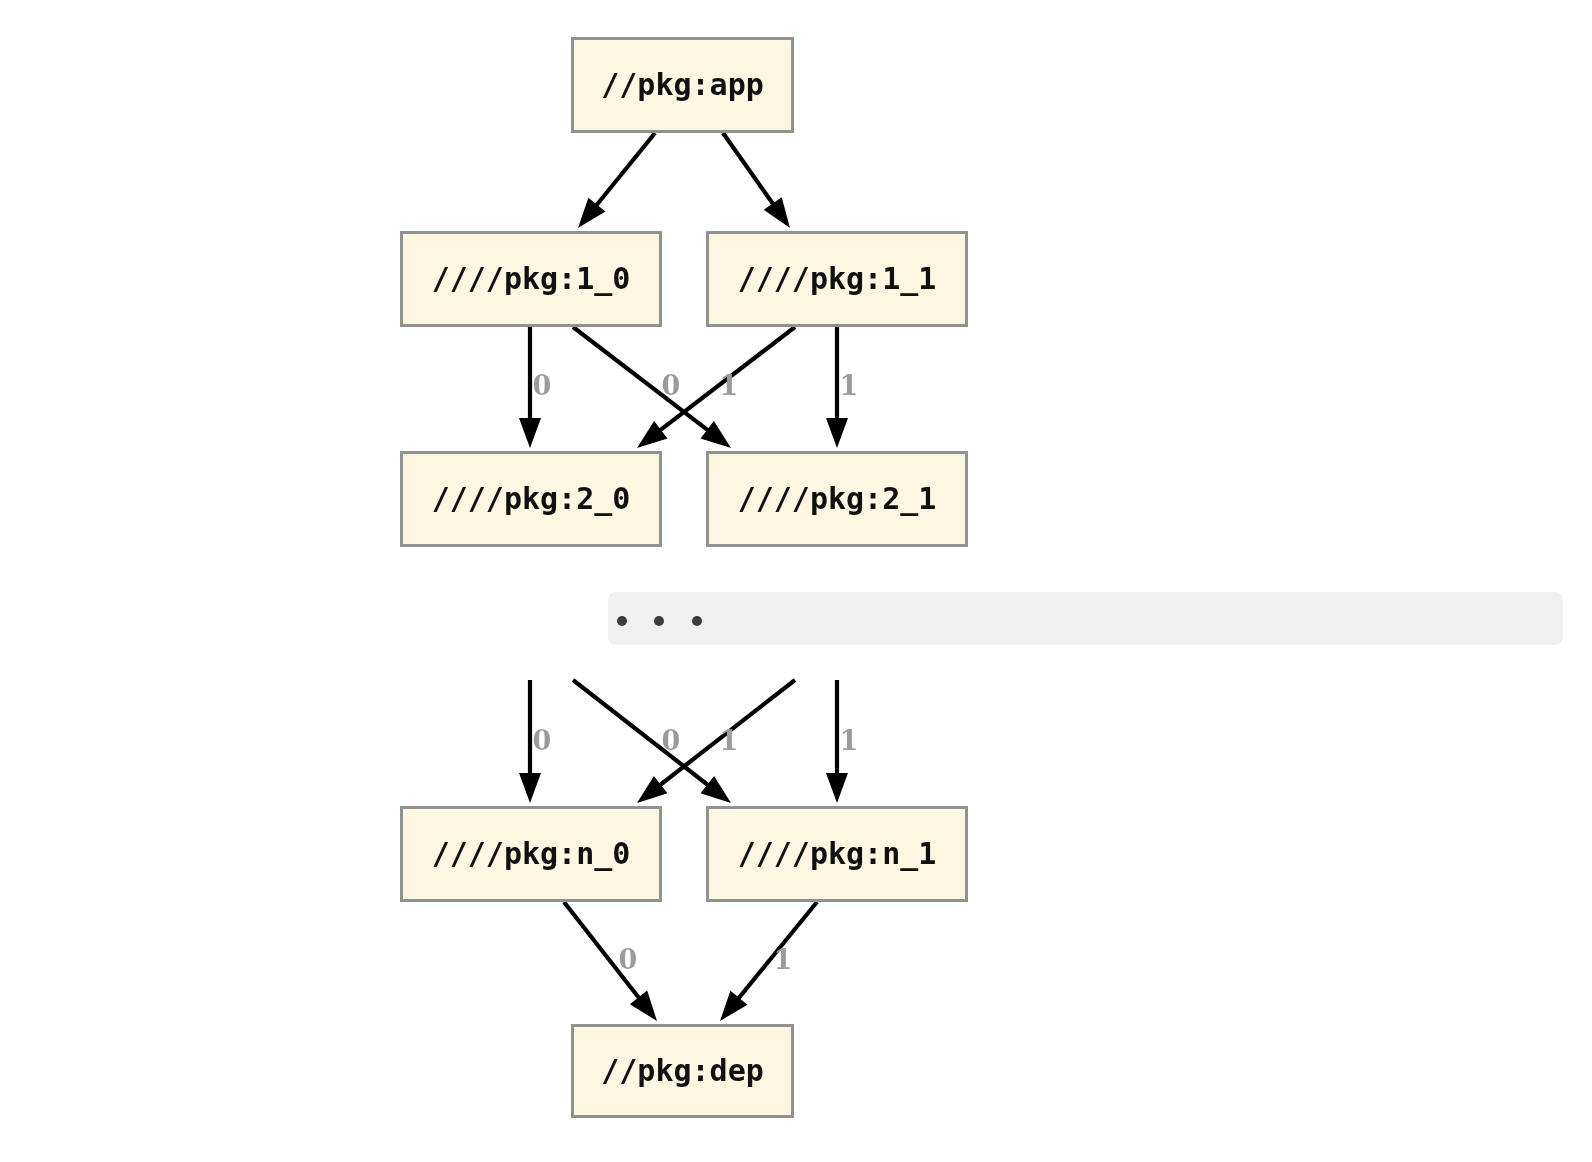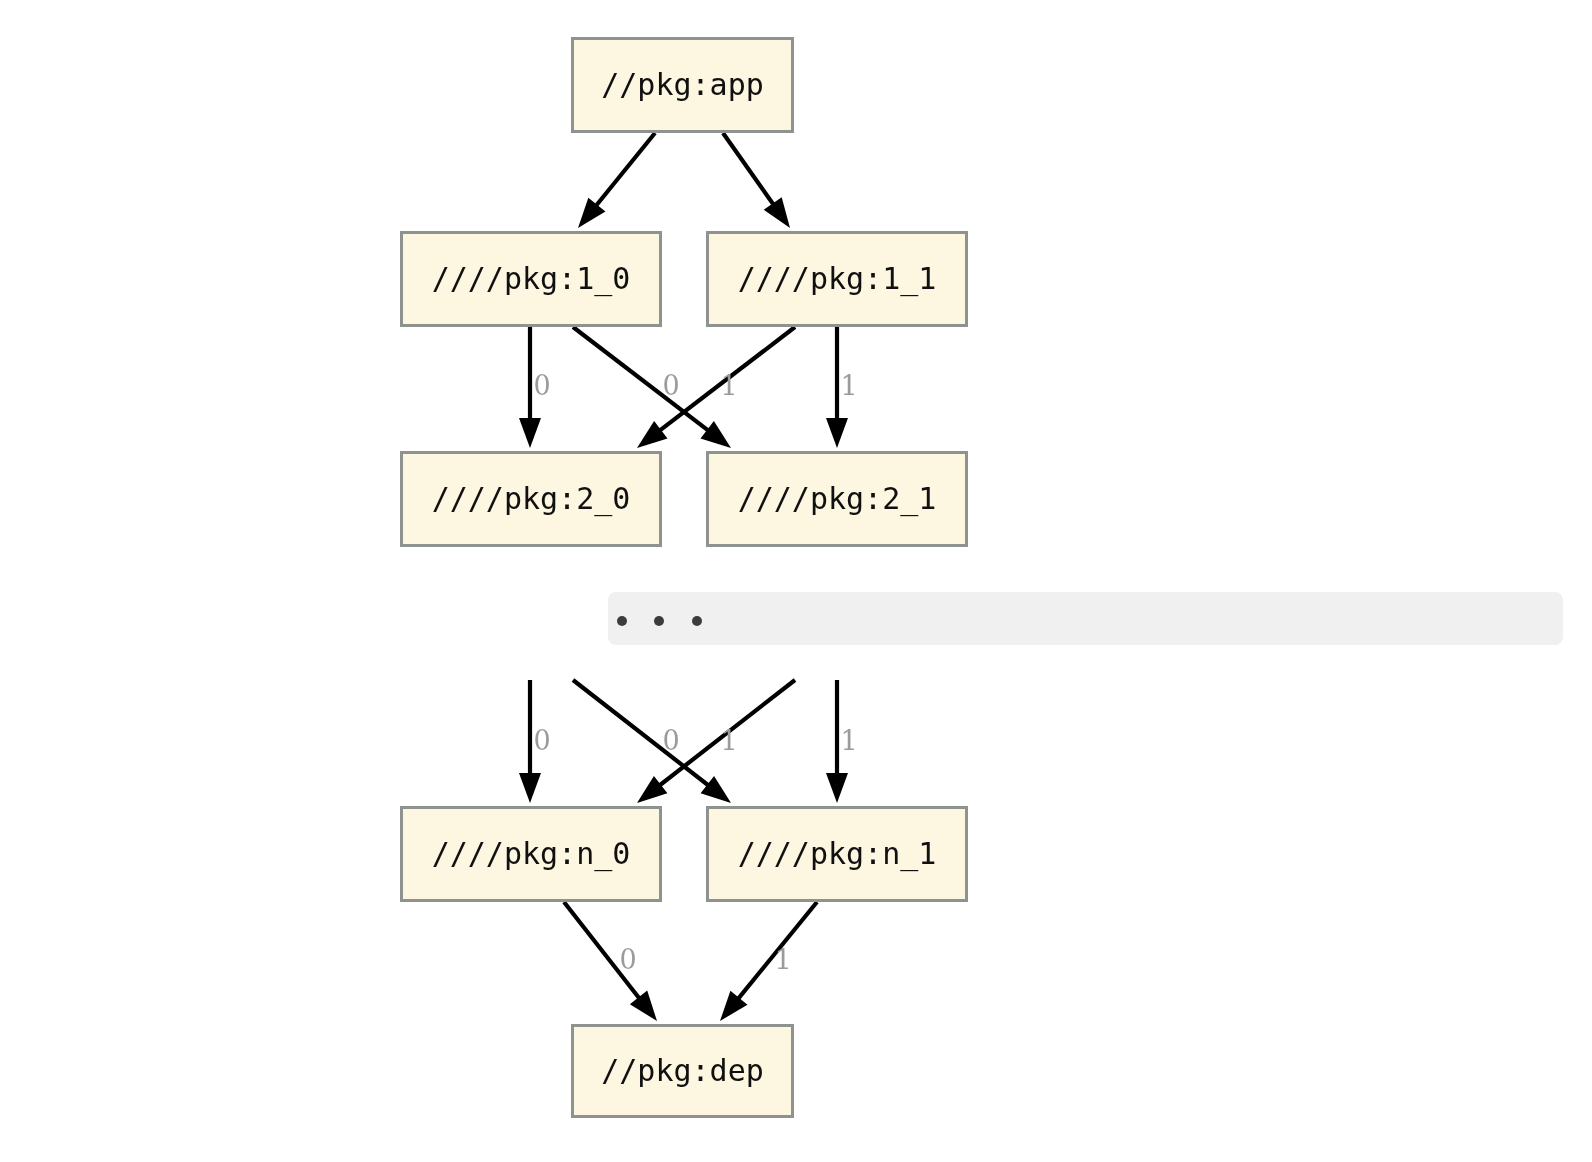--- a/index.html
+++ b/index.html
@@ -8,20 +8,21 @@
     padding: 0;
     background: #ffffff;
   }
   #stage {
     position: relative;
     width: 1592px;
     height: 1162px;
     background: #ffffff;
     overflow: hidden;
     font-family: "Liberation Sans", sans-serif;
+    font-weight: bold;
   }
   svg.graph-layer {
     position: absolute;
     left: 0;
     top: 0;
     width: 1592px;
     height: 1162px;
   }
   .node-rect {
     fill: #fdf6e0;

